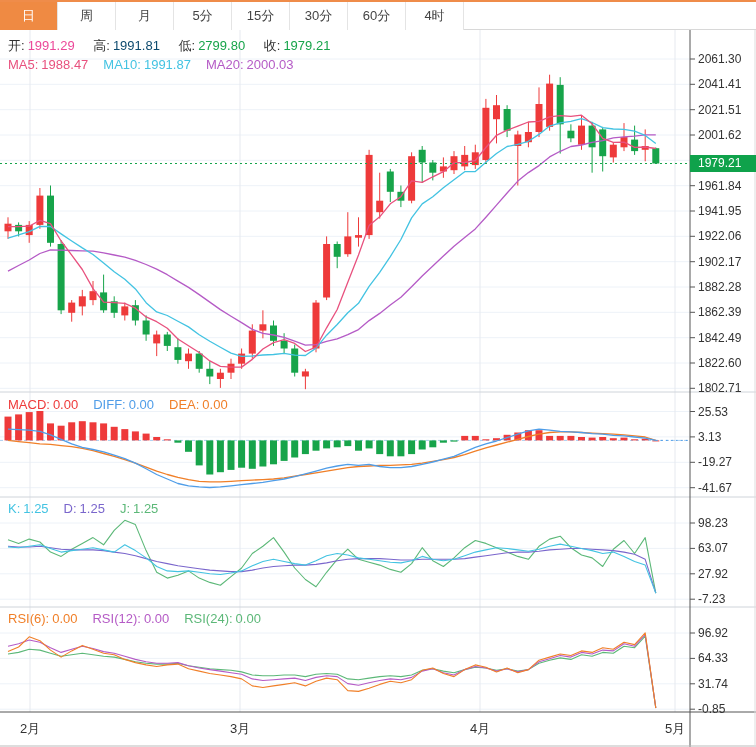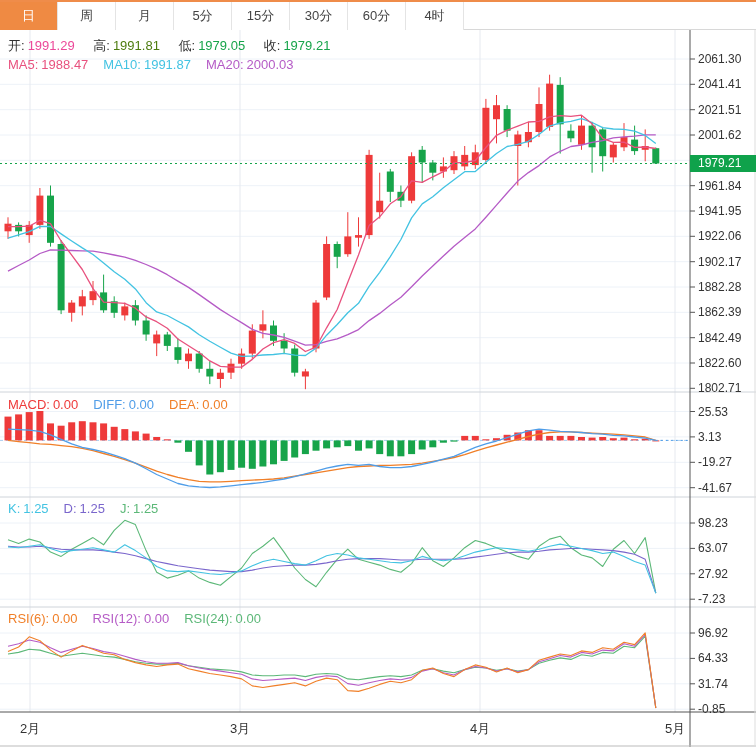--- a/index.html
+++ b/index.html
@@ -344,22 +344,22 @@
       <div class="tab">月</div>
       <div class="tab">5分</div>
       <div class="tab">15分</div>
       <div class="tab">30分</div>
       <div class="tab">60分</div>
       <div class="tab">4时</div>
     </div>
 
   <div class="legend" style="left:8px;top:37px;">
     <span class="grp"><span class="lbl">开:</span><span class="val" style="color: #ec4899;">1991.29</span></span>
-    <span class="grp"><span class="lbl">高:</span><span class="val" style="color: #4d7c0f;">1991.81</span></span>
-    <span class="grp"><span class="lbl">低:</span><span class="val" style="color: rgb(23, 164, 74);">1979.05</span></span>
+    <span class="grp"><span class="lbl">高:</span><span class="val" style="color: #0c4a6e;">1991.81</span></span>
+    <span class="grp"><span class="lbl">低:</span><span class="val" style="color: rgb(23, 164, 74);">2799.80</span></span>
     <span class="grp"><span class="lbl">收:</span><span class="val" style="color: rgb(23, 164, 74);">1979.21</span></span>
   </div>
 
   <div class="legend" id="ma-legend" style="left:8px;top:57px;"><span class="grp"><span style="color: rgb(232, 81, 126);">MA5:</span><span style="color: rgb(232, 81, 126);">1988.47</span></span><span class="grp"><span style="color: rgb(67, 195, 226);">MA10:</span><span style="color: rgb(67, 195, 226);">1991.87</span></span><span class="grp"><span style="color: rgb(181, 91, 198);">MA20:</span><span style="color: rgb(181, 91, 198);">2000.03</span></span></div>
   <div class="legend" id="macd-legend" style="left:8px;top:397px;"><span class="grp"><span style="color: rgb(238, 58, 58);">MACD:</span><span style="color: rgb(238, 58, 58);">0.00</span></span><span class="grp"><span style="color: rgb(79, 157, 232);">DIFF:</span><span style="color: rgb(79, 157, 232);">0.00</span></span><span class="grp"><span style="color: rgb(240, 127, 40);">DEA:</span><span style="color: rgb(240, 127, 40);">0.00</span></span></div>
   <div class="legend" id="kdj-legend" style="left:8px;top:501px;"><span class="grp"><span style="color: rgb(67, 195, 226);">K:</span><span style="color: rgb(67, 195, 226);">1.25</span></span><span class="grp"><span style="color: rgb(122, 102, 204);">D:</span><span style="color: rgb(122, 102, 204);">1.25</span></span><span class="grp"><span style="color: rgb(92, 184, 120);">J:</span><span style="color: rgb(92, 184, 120);">1.25</span></span></div>
   <div class="legend" id="rsi-legend" style="left:8px;top:611px;"><span class="grp"><span style="color: rgb(240, 127, 40);">RSI(6):</span><span style="color: rgb(240, 127, 40);">0.00</span></span><span class="grp"><span style="color: rgb(181, 91, 198);">RSI(12):</span><span style="color: rgb(181, 91, 198);">0.00</span></span><span class="grp"><span style="color: rgb(92, 184, 120);">RSI(24):</span><span style="color: rgb(92, 184, 120);">0.00</span></span></div>
 
   <div class="price-badge" id="price-badge" style="top: 155px; background: rgb(15, 162, 75);">1979.21</div>
 

